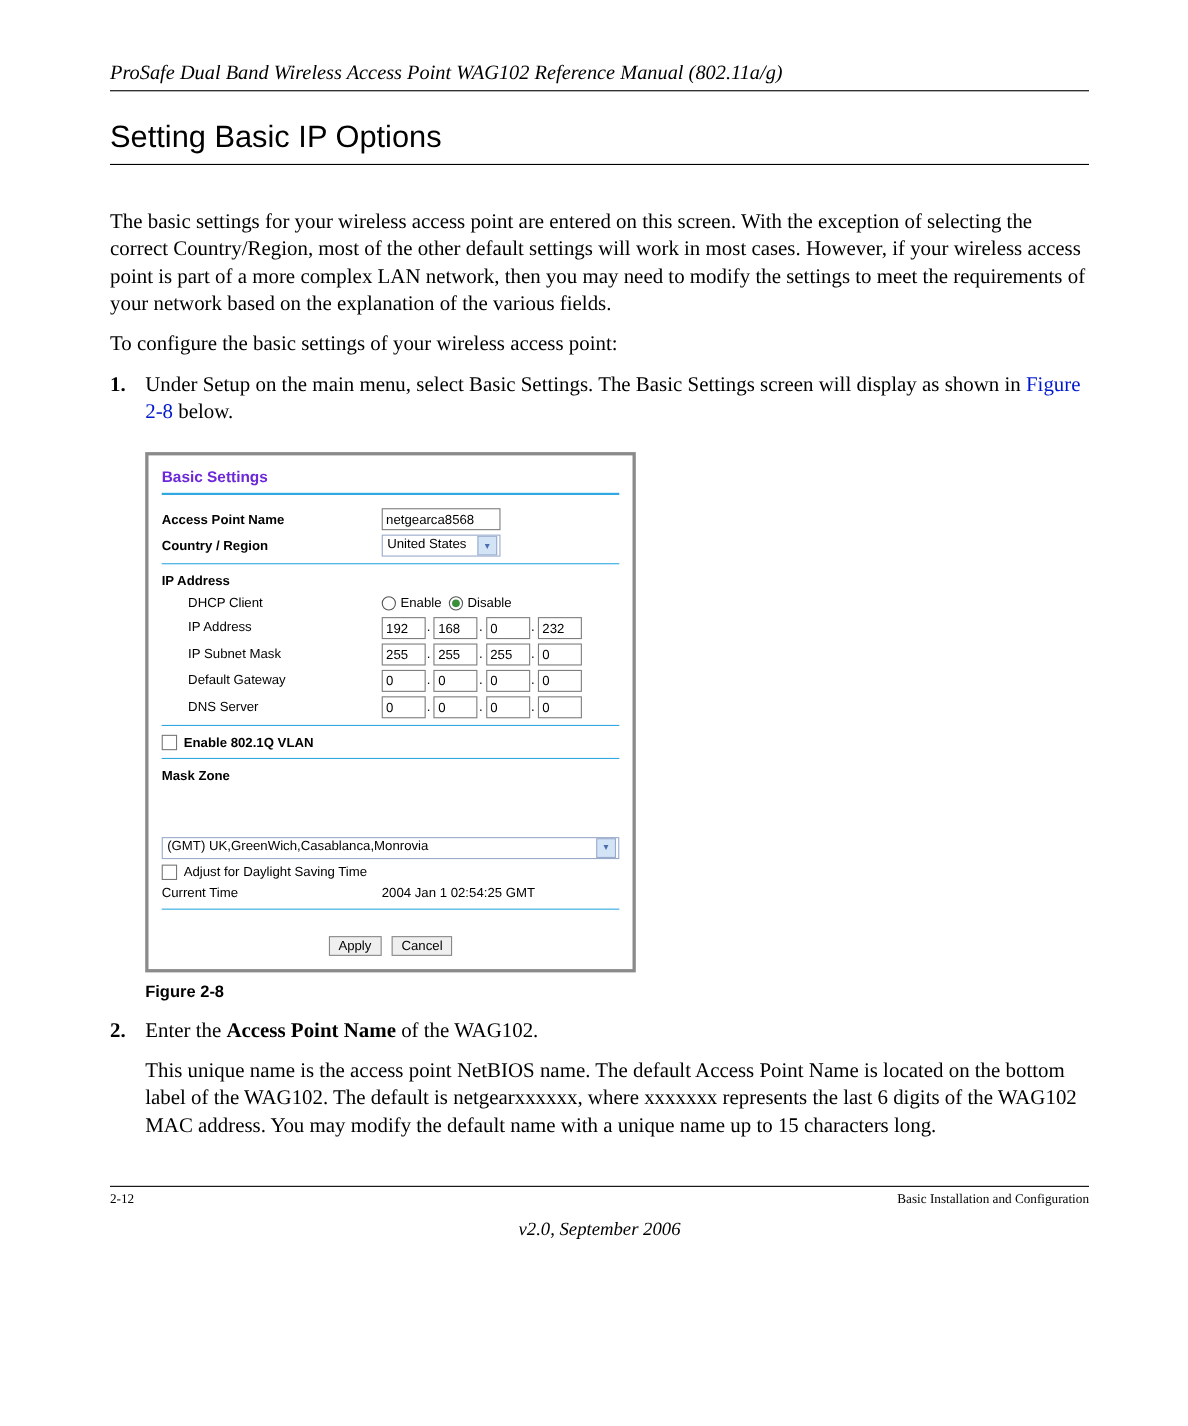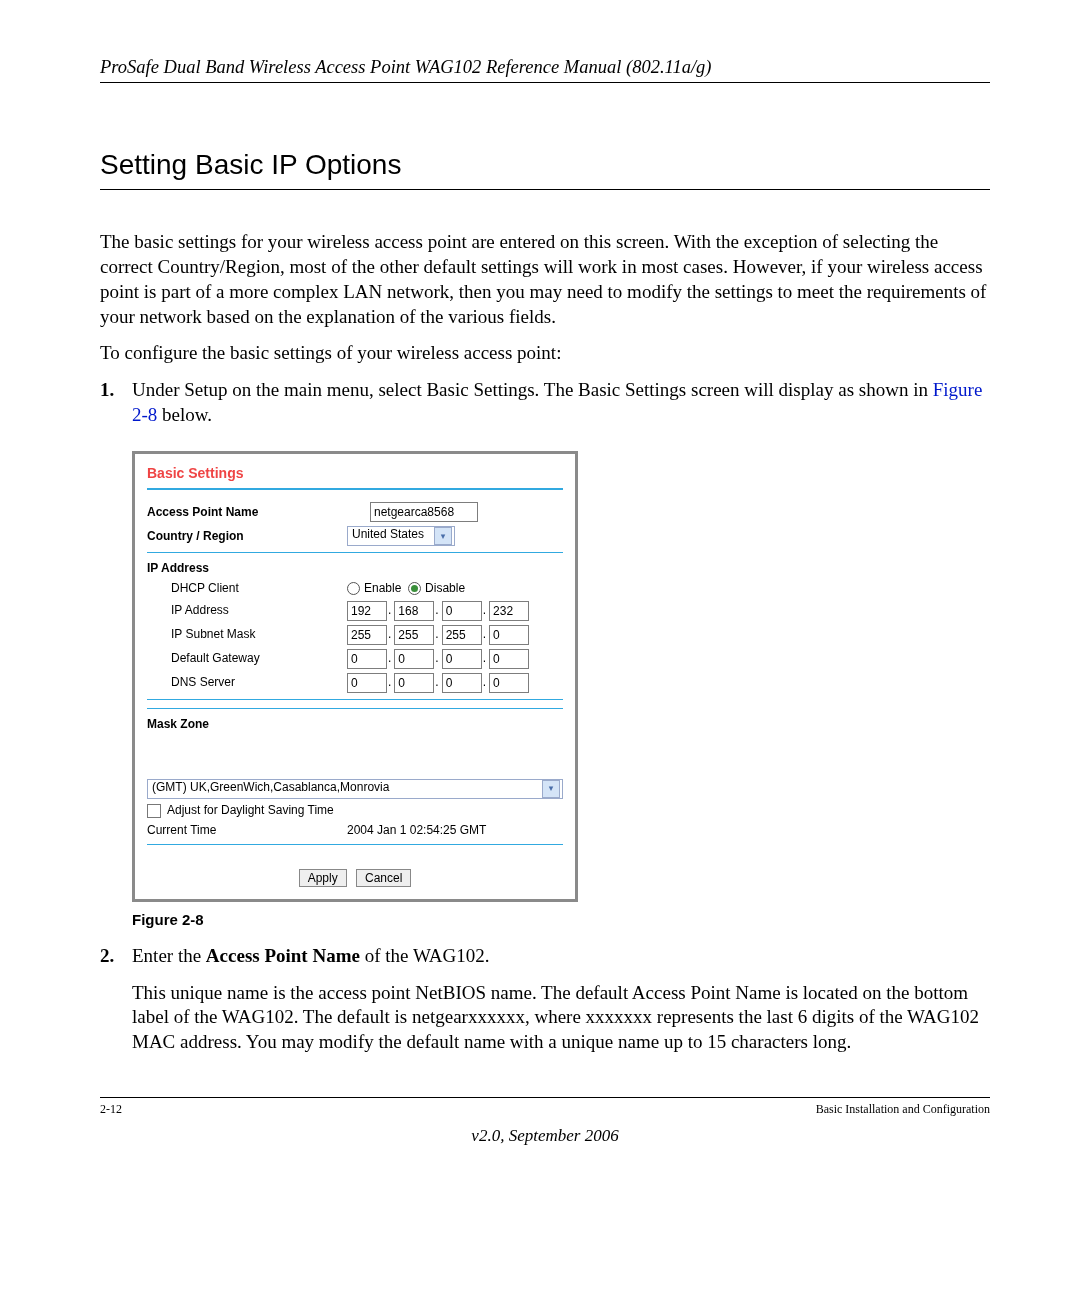--- a/index.html
+++ b/index.html
@@ -10,21 +10,21 @@
     margin: 0;
     padding: 55px 90px 40px 100px;
     width: 1080px;
     box-sizing: border-box;
     line-height: 1.3;
   }
   .header-line {
     font-style: italic;
     border-bottom: 1.5px solid #000;
     padding-bottom: 3px;
-    margin-bottom: 64px;
+    margin-bottom: 24px;
     font-size: 18.5px;
   }
   h1.section {
     font-family: Arial, Helvetica, sans-serif;
     font-weight: normal;
     font-size: 28px;
     border-bottom: 1.5px solid #000;
     padding-bottom: 6px;
     margin: 0 0 40px 0;
   }
@@ -43,21 +43,21 @@
     border: 3px solid #8a8a8a;
     background: #fff;
     width: 446px;
     font-family: Arial, Helvetica, sans-serif;
     font-size: 12px;
     color: #000;
     padding: 10px 12px 12px 12px;
     box-sizing: border-box;
   }
   .panel .title {
-    color: #ef4444;
+    color: #6d28d9;
     font-weight: bold;
     font-size: 14px;
     margin-bottom: 6px;
   }
   .panel .rule { border: none; border-top: 2px solid #31a9e0; margin: 6px 0 12px 0; }
   .panel .thinrule { border: none; border-top: 1px solid #31a9e0; margin: 6px 0 8px 0; }
   .panel .row { display: flex; align-items: center; margin: 4px 0; }
   .panel .lbl { width: 200px; flex-shrink: 0; }
   .panel .lbl-b { font-weight: bold; }
   .panel .sub { padding-left: 24px; width: 176px; flex-shrink: 0; }
@@ -119,21 +119,21 @@
   </li>
 </ol>
 
 <div class="figure-wrap">
   <div class="panel">
     <div class="title">Basic Settings</div>
     <hr class="rule">
 
     <div class="row">
       <span class="lbl lbl-b">Access Point Name</span>
-      <input class="txt" style="width: 100px; margin-left: 23px;" value="netgearca8568">
+      <input class="txt" style="width: 100px;" value="netgearca8568">
     </div>
     <div class="row">
       <span class="lbl lbl-b">Country / Region</span>
       <span class="select">
         <span>United States</span>
         <span class="arrow">▾</span>
       </span>
     </div>
 
     <hr class="thinrule">
@@ -186,20 +186,24 @@
       <input class="txt oct" value="0" style="">
         <span class="dot">.</span>
       <input class="txt oct" value="0" style="">
         <span class="dot">.</span>
       <input class="txt oct" value="0" style="">
         <span class="dot">.</span>
       <input class="txt oct" value="0" style="">
     </div>
 
     <hr class="thinrule">
+    <div class="row">
+      <span class="chk"></span>
+      <span class="lbl-b">Enable 802.1Q VLAN</span>
+    </div>
 
     <hr class="thinrule">
     <div class="section-head">Mask Zone</div>
     <div class="row">
       <span class="select full">
         <span>(GMT) UK,GreenWich,Casablanca,Monrovia</span>
         <span class="arrow">▾</span>
       </span>
     </div>
     <div class="row">

